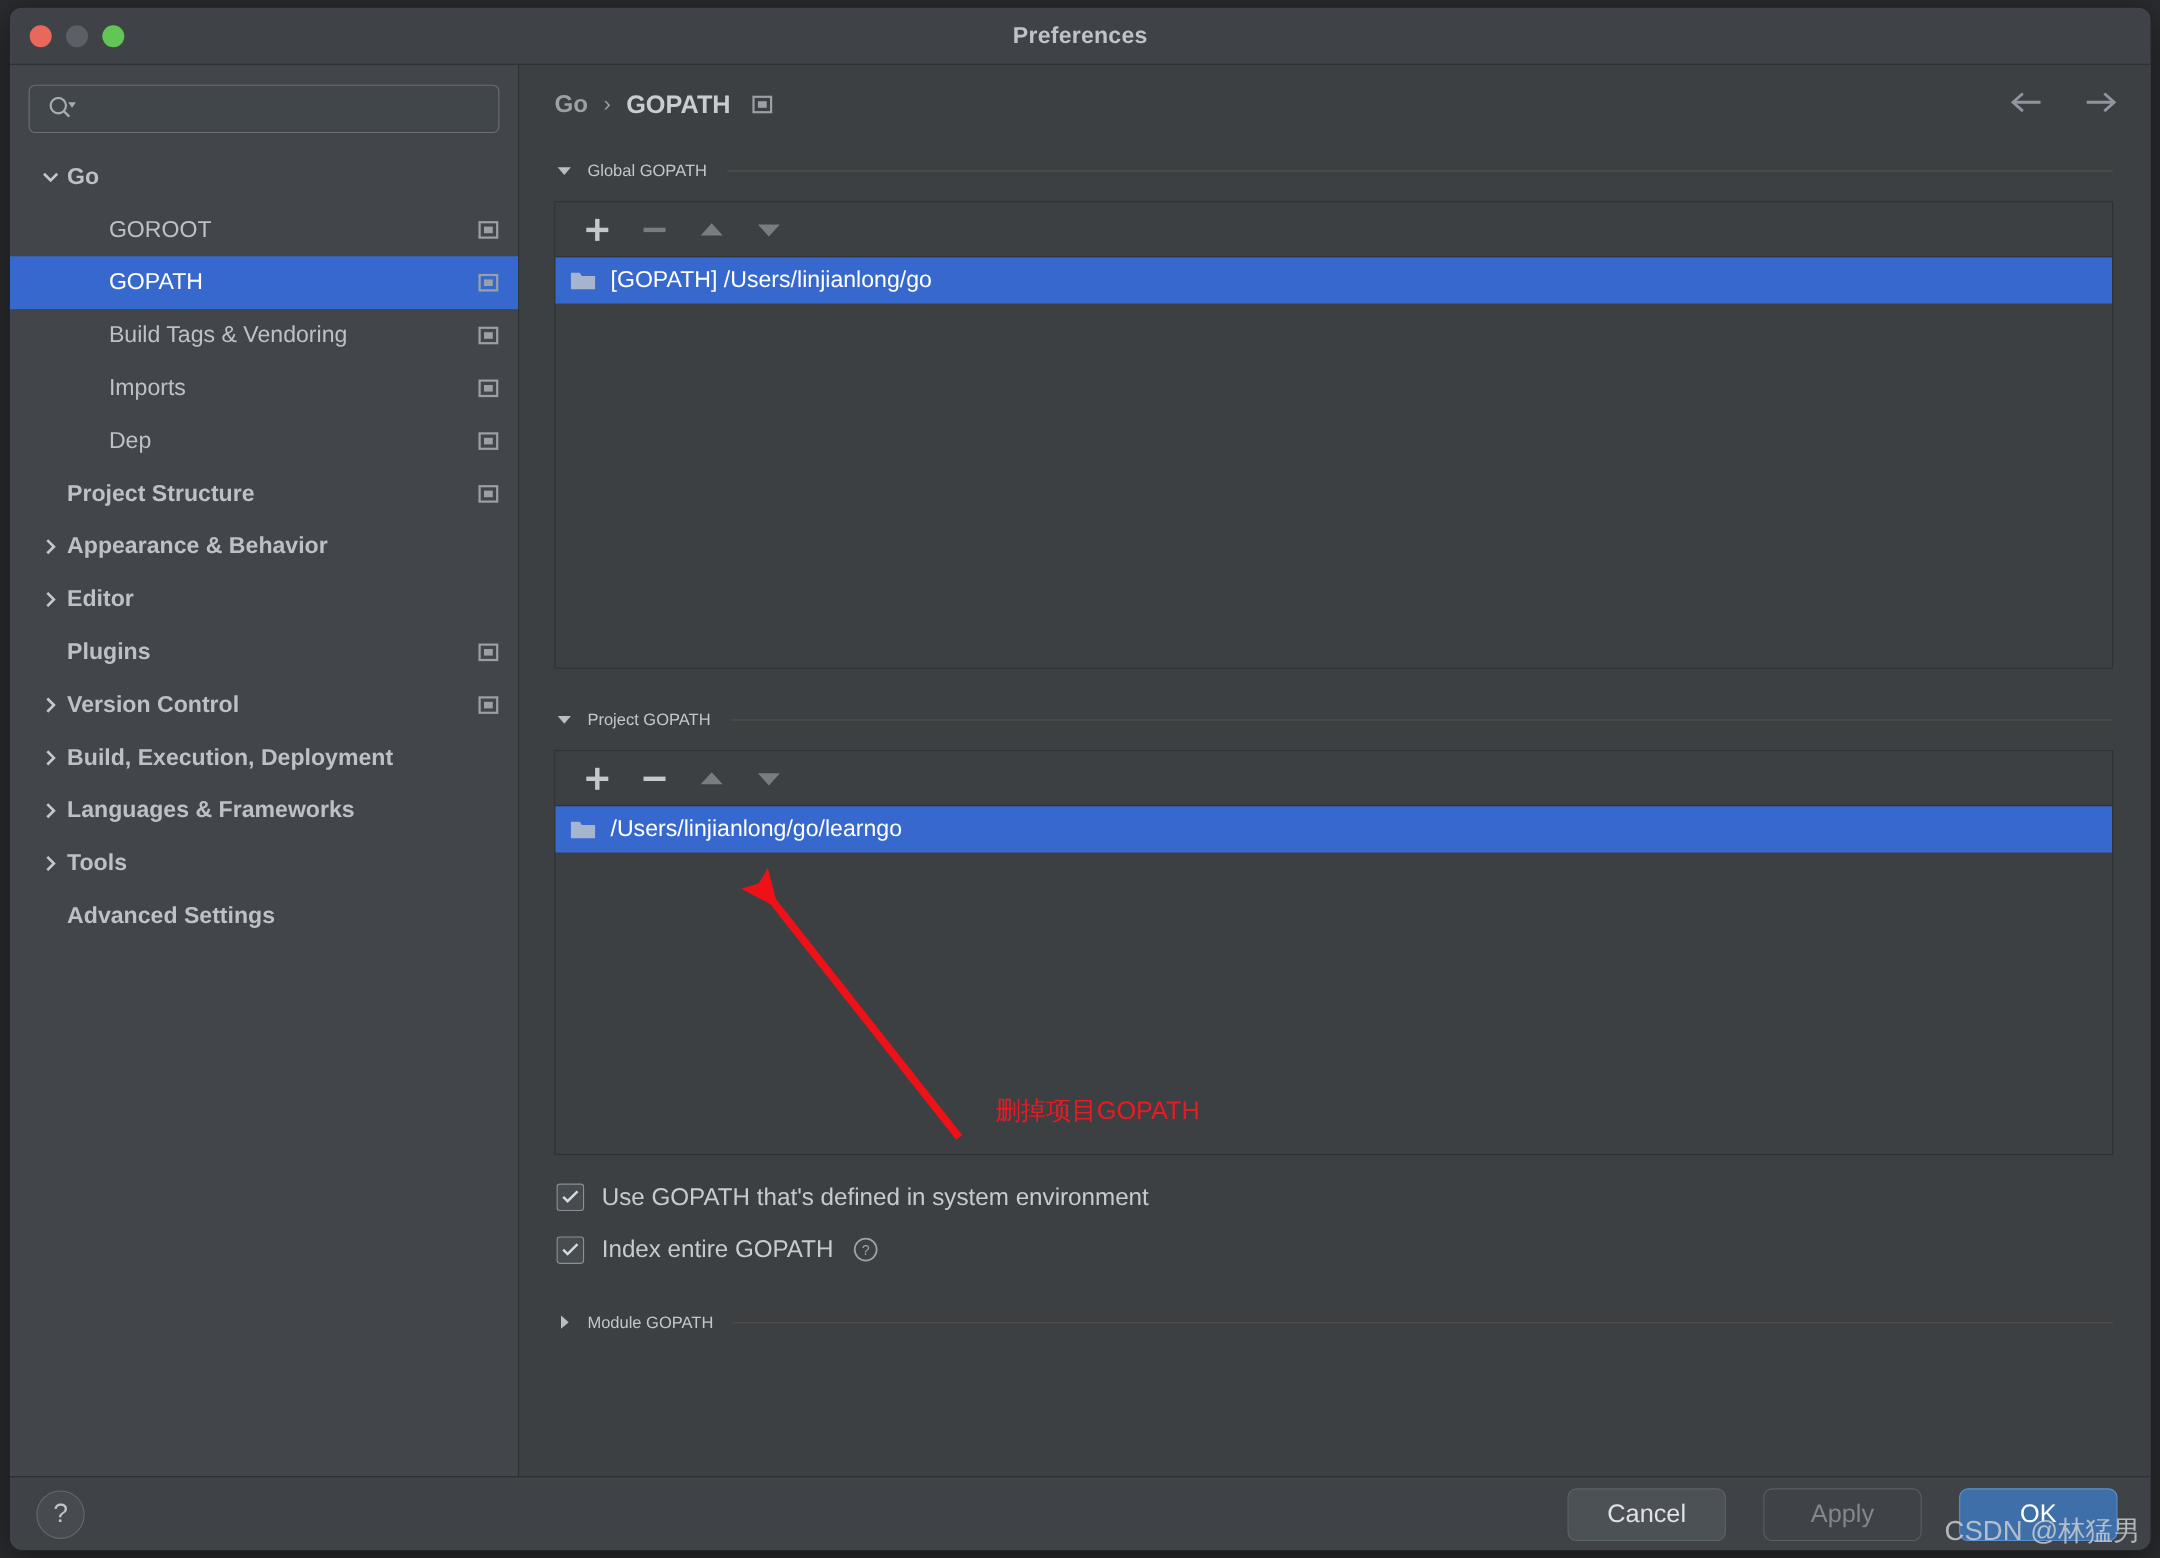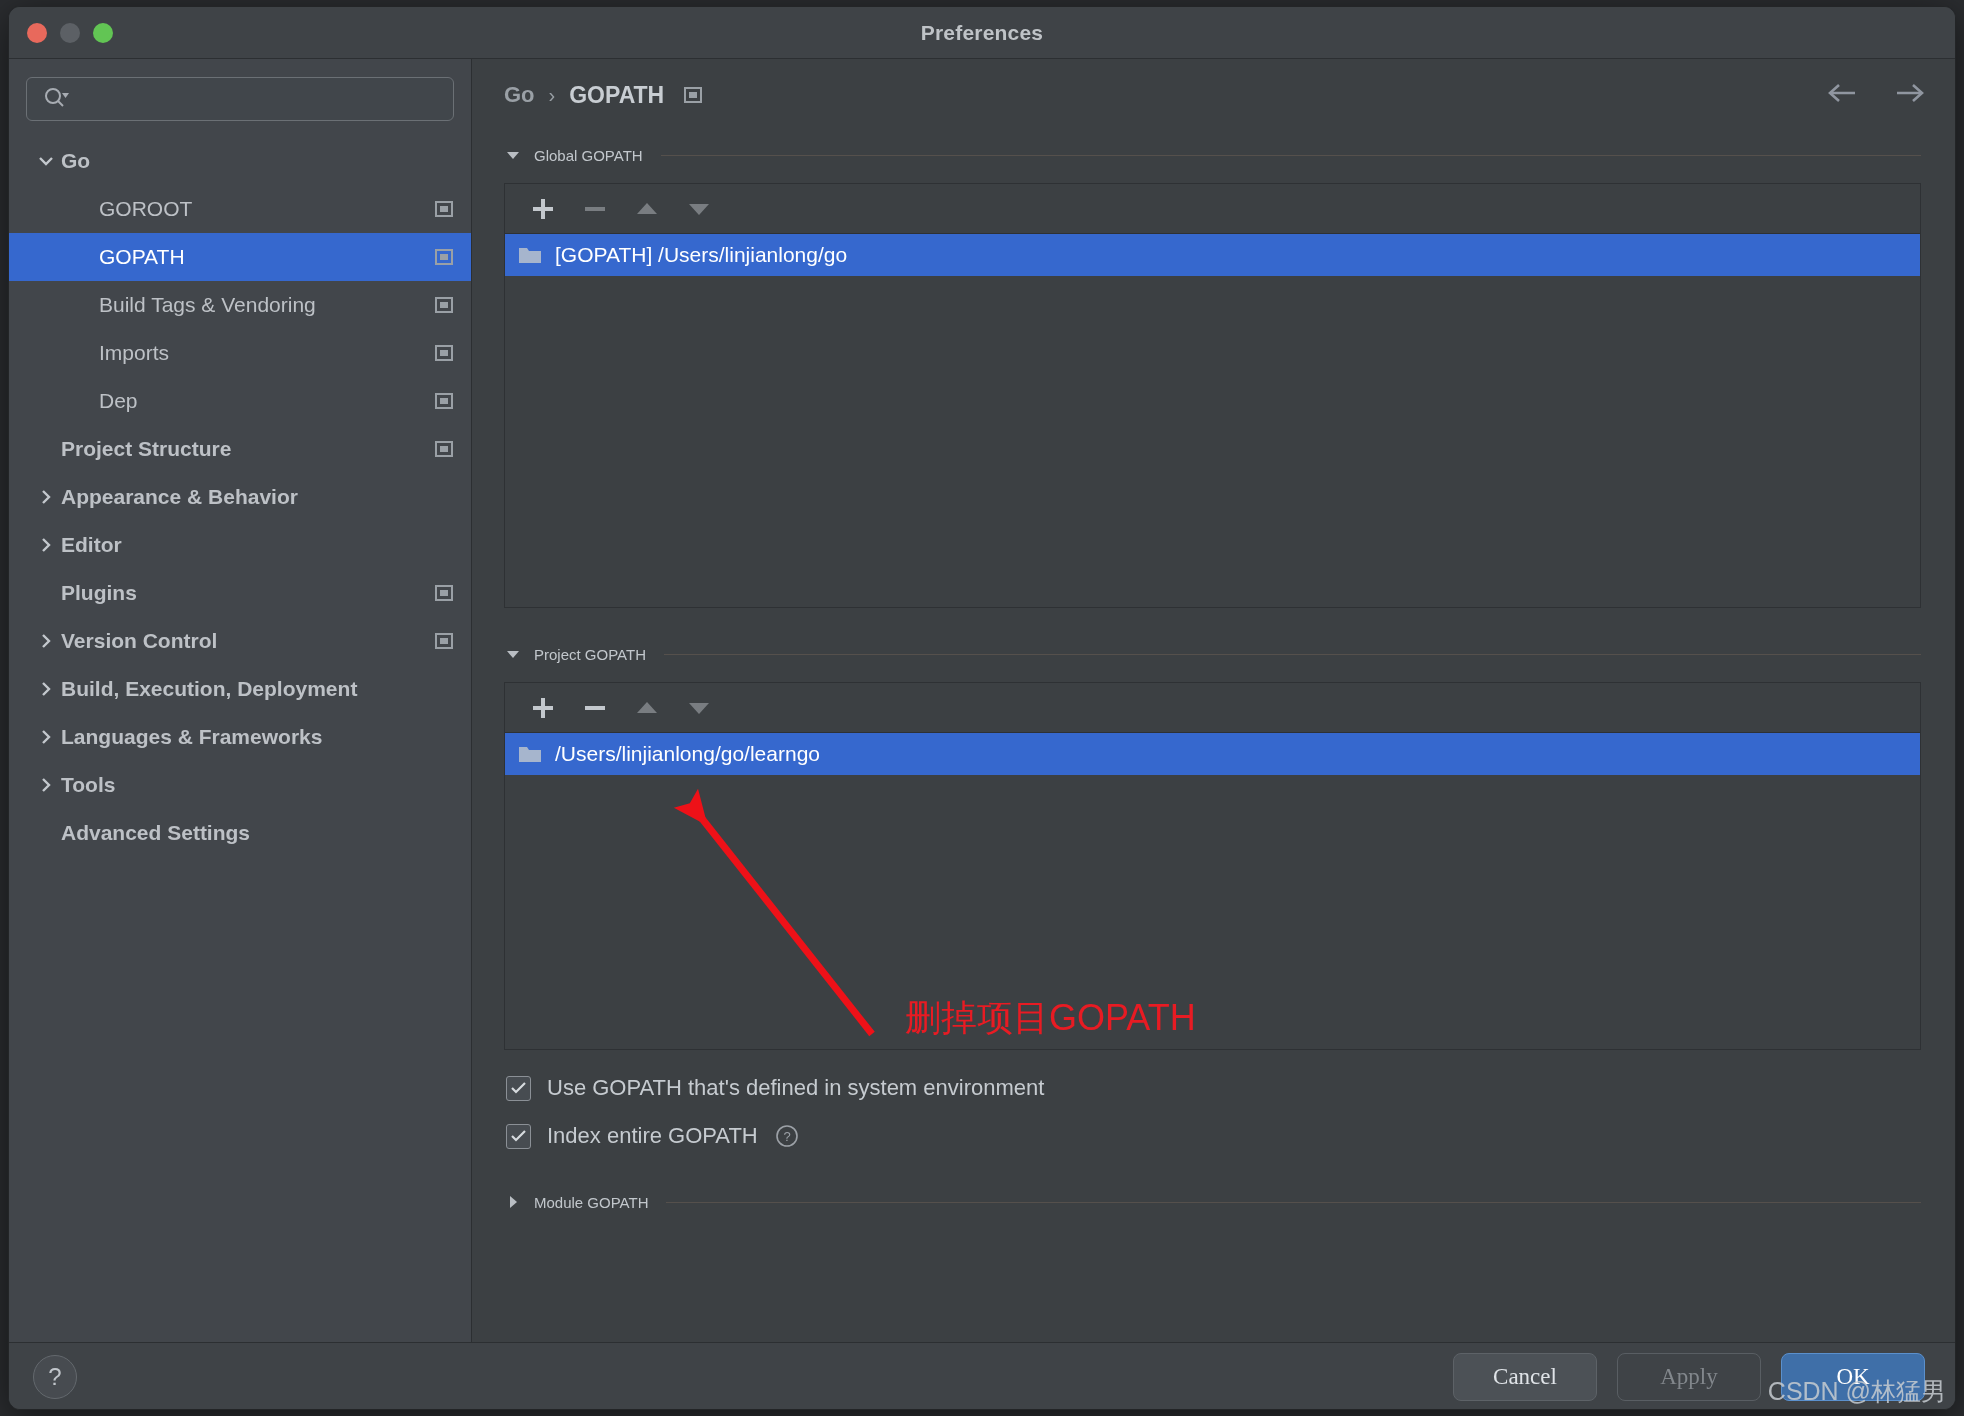--- a/index.html
+++ b/index.html
@@ -199,21 +199,21 @@
   }
   #help-button {
     width: 44px; height: 44px; border-radius: 50%;
     border: 1px solid #64696e;
     background: #474b50;
     color: #c1c6cb;
     display: flex; align-items: center; justify-content: center;
     font-size: 24px;
     cursor: default;
   }
-  .btn-group { margin-left: auto; display: flex; align-items: center; gap: 20px; font-family: Liberation Serif, serif; }
+  .btn-group { margin-left: auto; display: flex; align-items: center; gap: 34px; }
   .btn {
     height: 48px;
     min-width: 144px;
     border-radius: 8px;
     display: flex; align-items: center; justify-content: center;
     font-size: 23px;
     cursor: default;
     padding: 0 22px;
   }
   .btn.cancel { background: #4c5156; border: 1px solid #5d6267; color: #dfe3e7; }
@@ -223,21 +223,21 @@
   
   #annotation-layer {
     position: absolute; left: 0; top: 0;
     width: 1964px; height: 1416px;
     pointer-events: none;
   }
   #annotation-text {
     position: absolute;
     left: 905px; top: 994px;
     color: #e81b23;
-    font-size: 36px;
+    font-size: 23px;
     white-space: nowrap;
   }
   #watermark {
     position: absolute;
     right: 18px; bottom: 8px;
     color: #c7ccd1;
     opacity: .85;
     font-size: 25px;
     white-space: nowrap;
   }

